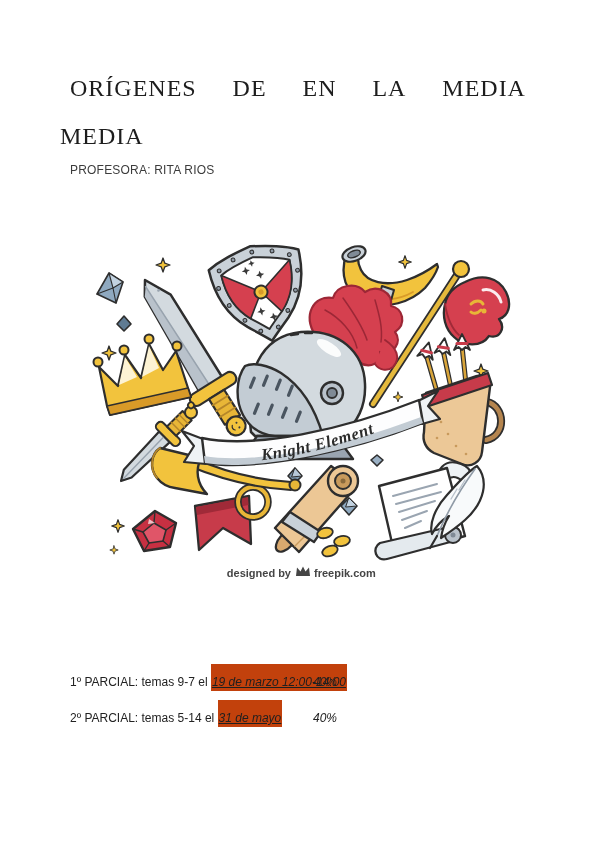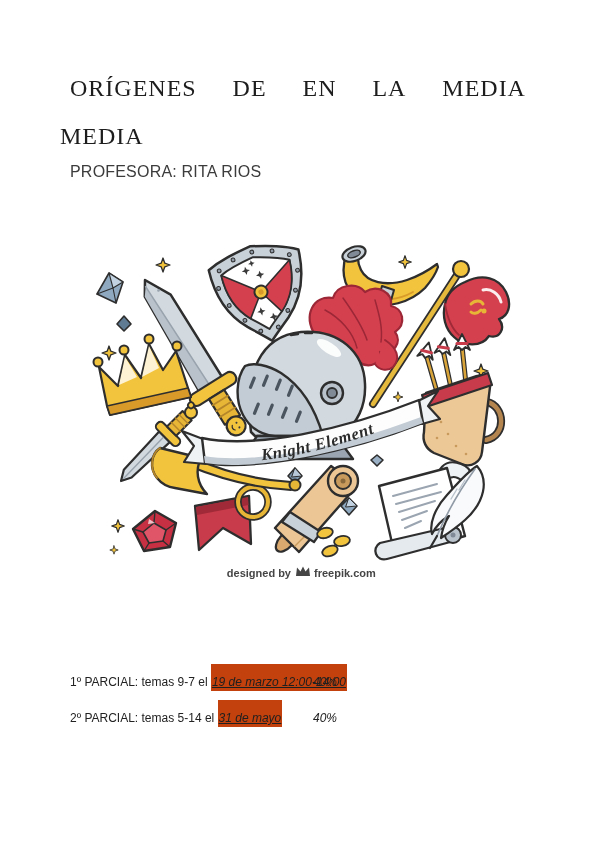--- a/index.html
+++ b/index.html
@@ -13,21 +13,21 @@
     font-family:"Liberation Serif", serif; font-size:24px; line-height:28px;
     letter-spacing:1px; color:#1d1d1d;
   }
   .title-line2 {
     position:absolute; left:60px; top:122px;
     font-family:"Liberation Serif", serif; font-size:24px; line-height:28px;
     letter-spacing:1px; color:#1d1d1d;
   }
   .subtitle {
     position:absolute; left:70px; top:163px;
-    font-size:16px; color:#3c3c3c; letter-spacing:0.2px;
+    font-size:12px; color:#3c3c3c; letter-spacing:0.2px;
   }
   svg.illustration { position:absolute; left:85px; top:240px; width:430px; height:350px; }
   .schedule-line {
     position:absolute; left:70px; width:470px; height:16px;
     font-size:12px; color:#222222; white-space:nowrap;
   }
   .sl1 { top:675px; } .sl2 { top:711px; } .sl3 { top:747px; }
   mark.hl {
     background:#c2410c; color:#1f1f1f;
     text-decoration:underline; padding:11px 1px 2px 1px;font-style:italic;

